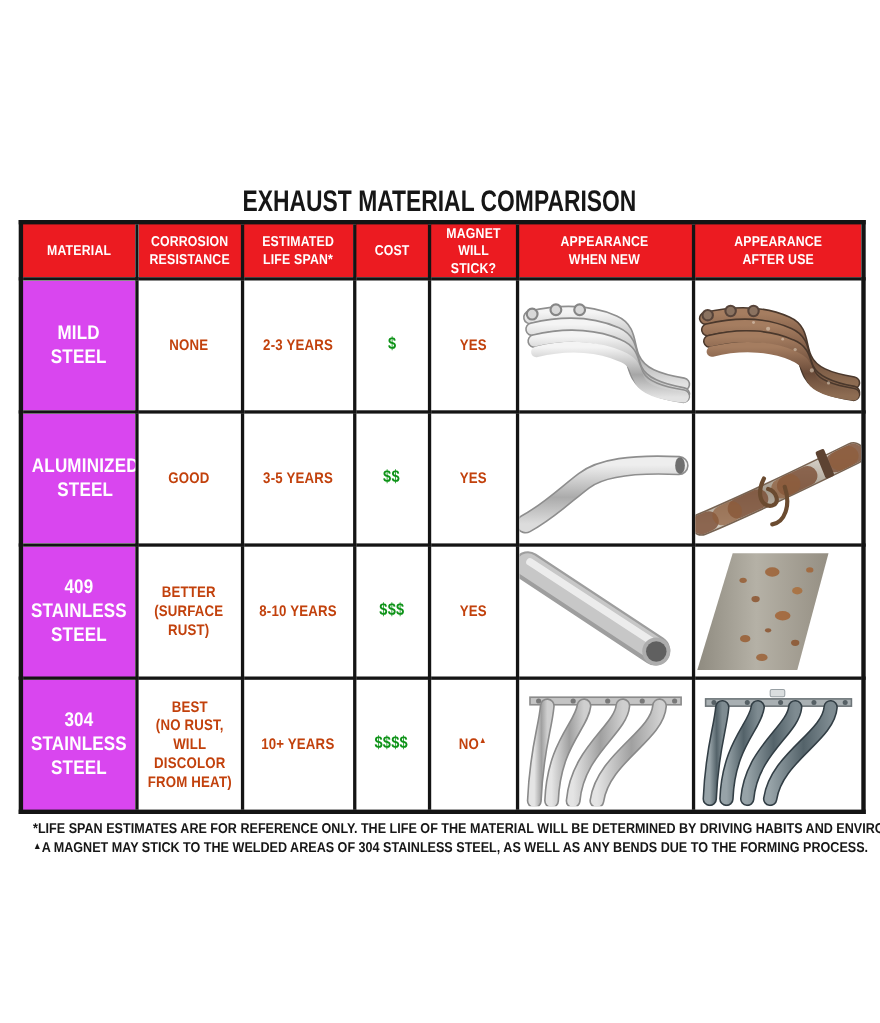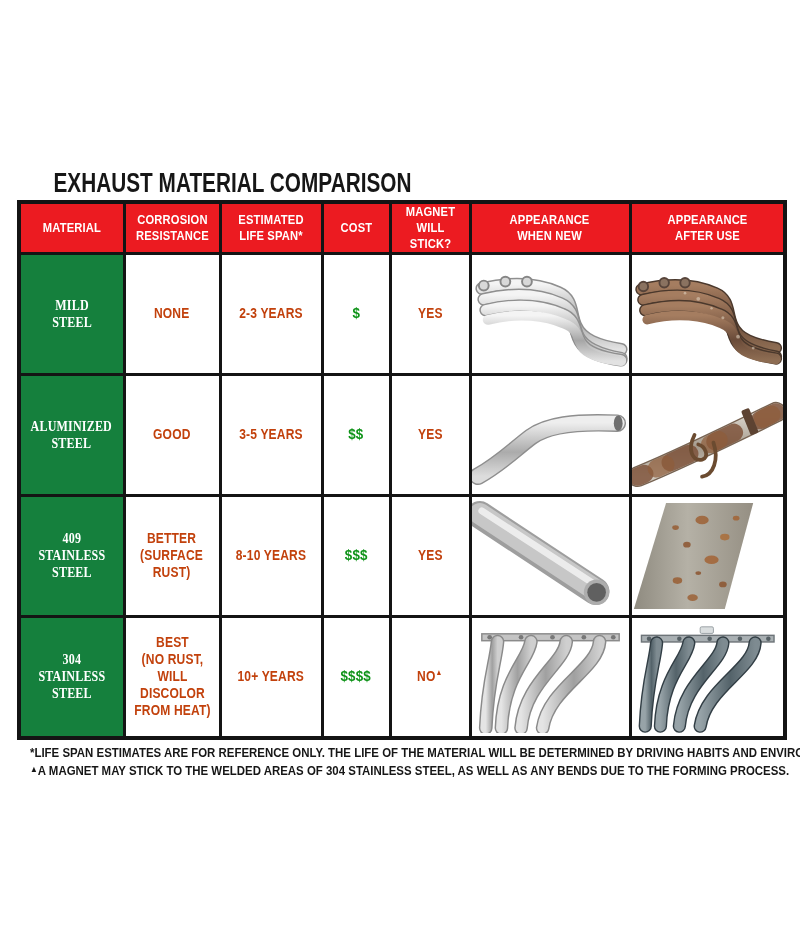--- a/index.html
+++ b/index.html
@@ -1,27 +1,27 @@
 <!DOCTYPE html>
 <html><head>
 <meta charset="utf-8">
 <style>
   html,body{margin:0;padding:0;background:#ffffff;}
   .page{position:relative;width:800px;height:930px;background:#ffffff;overflow:hidden;
         font-family:"Liberation Sans",sans-serif;}
-  .title{position:absolute;top:168px;left:0;width:800px;text-align:left;}
+  .title{position:absolute;top:168px;left:0;width:800px;text-align:center;}
   .title-text{display:inline-block;font-size:27px;font-weight:bold;color:#161616;
         white-space:nowrap;transform:scaleX(0.77);transform-origin:center;letter-spacing:0px;}
   .tbl{position:absolute;top:200px;left:17px;width:766px;border-collapse:collapse;
         table-layout:fixed;border:4px solid #141414;}
   .tbl th,.tbl td{border:3px solid #141414;text-align:center;vertical-align:middle;
         padding:0;overflow:hidden;}
   .tbl th{background:#ec1b21;color:#ffffff;height:46px;font-size:13px;}
   .tbl td{height:118px;background:#ffffff;}
-  td.mat{background:#15803d;color:#ffffff;font-size:14px;font-family:Liberation Serif, serif;}
+  td.mat{background:#d946ef;color:#ffffff;font-size:18px;}
   td.val{color:#c2410c;font-size:14px;}
   td.cost{color:#0e9318;font-size:15.5px;}
   .cond{display:inline-block;font-weight:bold;white-space:pre-line;line-height:1.22;
         transform:scaleX(0.86);transform-origin:center;letter-spacing:0.2px;}
   .mk{font-size:8px;}
   td.pic{padding:0;}
   td.pic svg{display:block;width:100%;height:112px;}
   .notes{position:absolute;left:30px;top:744px;width:768px;}
   .note-line{white-space:nowrap;font-weight:bold;font-size:13px;color:#161616;
         line-height:17px;transform:scaleX(0.88);transform-origin:left center;}

